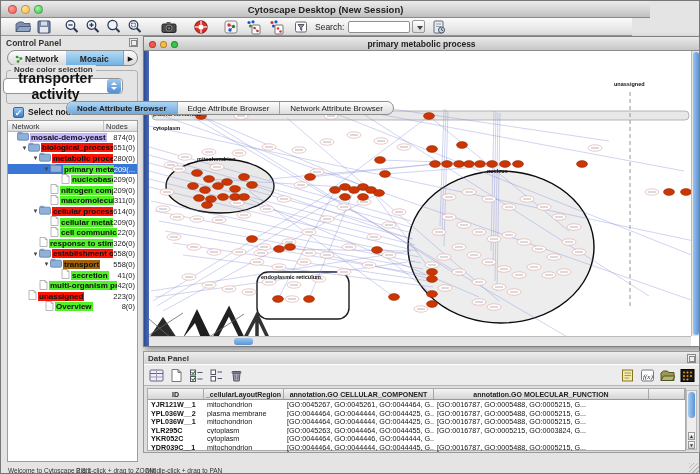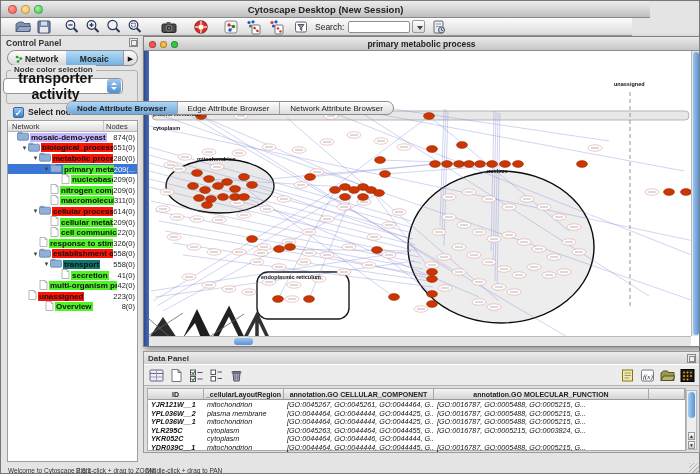--- a/index.html
+++ b/index.html
@@ -114,21 +114,21 @@
   #dp-float { right:3px; top:1.5px; }
   #dp-toolbar { left:0; top:12px; width:100%; height:22px; background:#ececec;
     border-top:1px solid #fff; border-bottom:1px solid #b5b5b5; display:flex; align-items:center; }
   .dpi { width:15px; height:15px; margin-left:5px; flex:none; position:relative; }
   #dp-spacer { flex:1; }
   #dp-table { left:3px; top:36px; width:539px; height:63px; background:#fff; border:1px solid #aaa; }
   .dp-hrow { display:flex; height:11px; background:linear-gradient(#f4f4f4,#d5d5d5);
     border-bottom:1px solid #999; font-size:7px; font-weight:bold; color:#222; }
   .dp-hcell { border-right:1px solid #a8a8a8; text-align:center; padding-top:1.5px;
     overflow:hidden; white-space:nowrap; flex:none; }
-  .dp-row { display:flex; height:8.6px; font-size:7.2px; color:#111; white-space:nowrap;font-style:italic; }
+  .dp-row { display:flex; height:8.6px; font-size:7.2px; color:#111; white-space:nowrap; }
   .dp-cell { flex:none; overflow:hidden; padding:0 0 0 3px; }
   .c0 { width:56px; } .c1 { width:80px; } .c2 { width:150px; } .c3 { width:215px; } .c4 { width:36px; }
   .dp-row .c0 { font-weight:bold; }
   #dp-vscroll { right:2px; top:38px; width:11px; height:60px; background:#eee; border:1px solid #bbb; }
   #dp-vthumb { left:1px; top:1px; width:7px; height:26px; border-radius:3.5px;
     background:linear-gradient(90deg,#a5cbf2,#5b93d6); }
   .dp-sbtn { left:1px; width:7px; height:8px; background:linear-gradient(#fff,#ccc);
     border:1px solid #999; font-size:5px; text-align:center; line-height:7px; color:#333; }
   #dp-up { bottom:9px; } #dp-dn { bottom:0; }
 
@@ -427,21 +427,21 @@
               </svg></span>
             <span class="tr-label" style="background: rgb(251, 20, 4);">establishment of lo</span>
             <span class="tr-nodes">558(0)</span>
           </div>
           <div class="tree-row" style="padding-left: 35px;">
             <span class="tr-arrow">▼</span>
             <span class="tr-icon"><svg width="12" height="10">
                 <rect x="0.5" y="0.8" width="5" height="3" rx="1" fill="#8fb0d8"></rect>
                 <rect x="0.5" y="2.2" width="11" height="7" rx="1.2" fill="#8fb0d8" stroke="#5577a0" stroke-width="0.7"></rect>
               </svg></span>
-            <span class="tr-label" style="background: #0f766e;">transport</span>
+            <span class="tr-label" style="background: #a16207;">transport</span>
             <span class="tr-nodes">558(0)</span>
           </div>
           <div class="tree-row" style="padding-left: 46px;">
             <span class="tr-arrow"></span>
             <span class="tr-icon"><svg width="9" height="10">
                 <path d="M1,0.5 h5 l2,2 v7 h-7 z" fill="#fff" stroke="#999" stroke-width="0.7"></path>
                 <path d="M6,0.5 l2,2 h-2 z" fill="#ddd" stroke="#999" stroke-width="0.5"></path>
               </svg></span>
             <span class="tr-label" style="background: rgb(80, 242, 39);">secretion</span>
             <span class="tr-nodes">41(0)</span>

